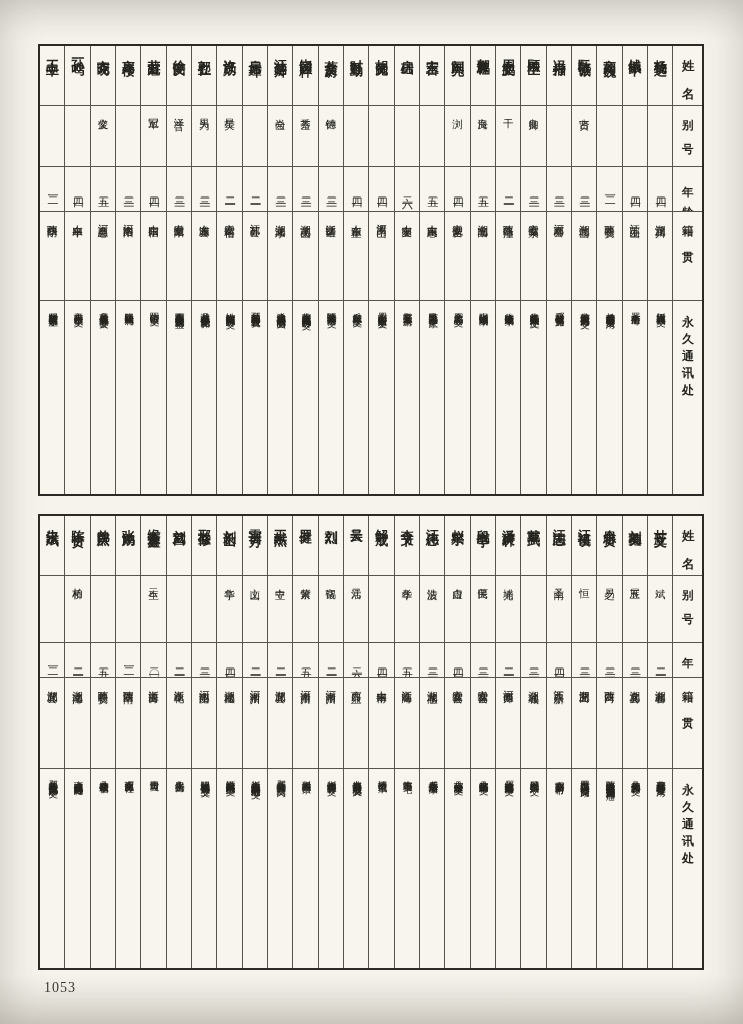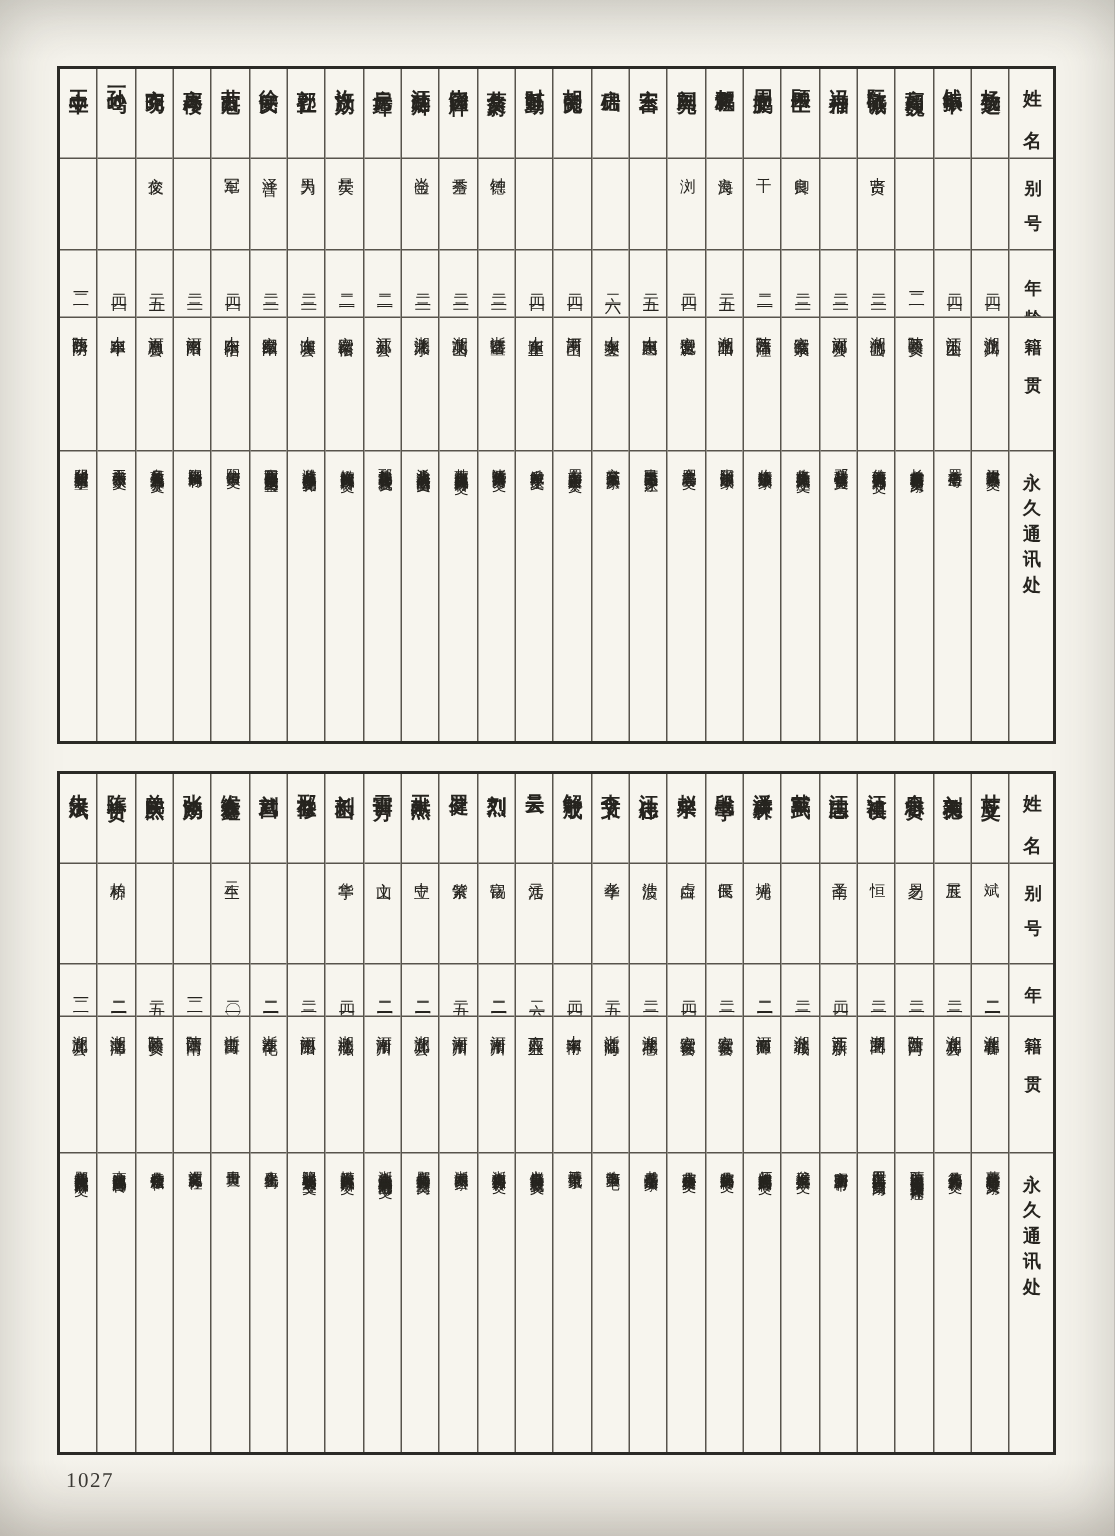--- a/index.html
+++ b/index.html
@@ -935,14 +935,14 @@
           <span>二一</span>
         </div>
         <div class="cell c-origin">
           <span>湖北郧县</span>
         </div>
         <div class="cell c-addr">
           <span>郧县青桥乡明伦店邮政代办所交</span>
         </div>
       </div>
     </div>
-  <div class="page-number">1027</div>
+  <div class="page-number">1053</div>
 </div>
 
 </body></html>

